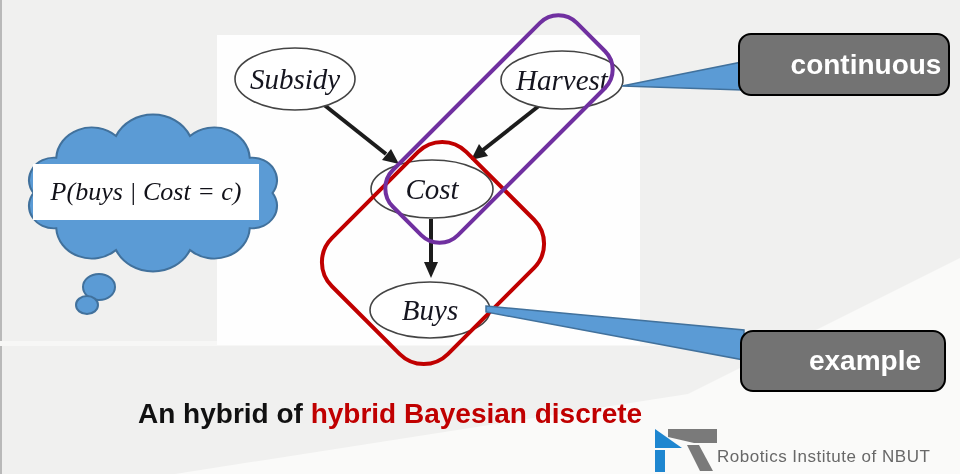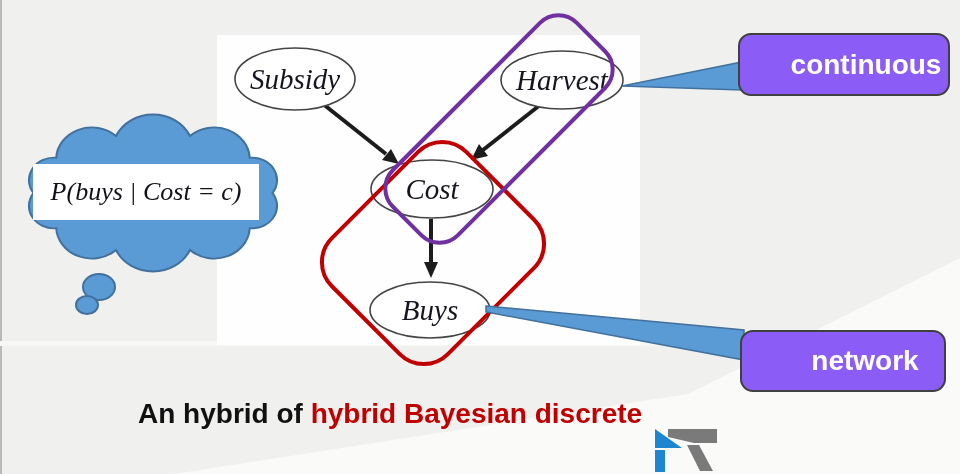--- a/index.html
+++ b/index.html
@@ -12,21 +12,21 @@
   .edge-strip{position:absolute;left:0;top:0;width:2px;height:474px;background:#b9b9b9;}
   .bottom-strip{position:absolute;left:0;bottom:0;width:960px;height:5px;background:#f7f7f6;}
   svg.layer{position:absolute;left:0;top:0;z-index:1;}
   .overlay{position:absolute;z-index:2;}
   .formula-box{
     left:33px;top:164px;width:226px;height:56px;background:#ffffff;
     display:flex;align-items:center;justify-content:center;
     font:italic 26px "Liberation Serif", serif;color:#111118;white-space:nowrap;
   }
   .callout{
-    background:#8b5cf6;border:2px solid #404040;border-radius:13px;
+    background:#737373;border:2px solid #000000;border-radius:13px;
     color:#ffffff;font-weight:700;font-size:28px;
     display:flex;align-items:center;justify-content:center;
     box-sizing:border-box;
     padding-left:44px;
   }
   .callout.continuous{left:738px;top:33px;width:212px;height:63px;}
   .callout.discrete{left:740px;top:330px;width:206px;height:62px;}
   .caption{
     left:138px;top:398px;font-size:28px;font-weight:700;color:#111111;white-space:nowrap;
     letter-spacing:0px;
@@ -111,22 +111,23 @@
   </svg>
 
   <div class="overlay formula-box">
     <span>P(buys | Cost = c)</span>
   </div>
 
   <div class="overlay callout continuous">
     <span>continuous</span>
   </div>
   <div class="overlay callout discrete">
-    <span>network</span>
+    <span>example</span>
   </div>
 
   <div class="overlay caption">
     <span>An hybrid of </span><span class="hl">hybrid Bayesian discrete</span>
   </div>
 
+  <div class="overlay logo-en">Robotics Institute of NBUT</div>
 
   <div class="bottom-strip"></div>
 </div>
 
 </body></html>

